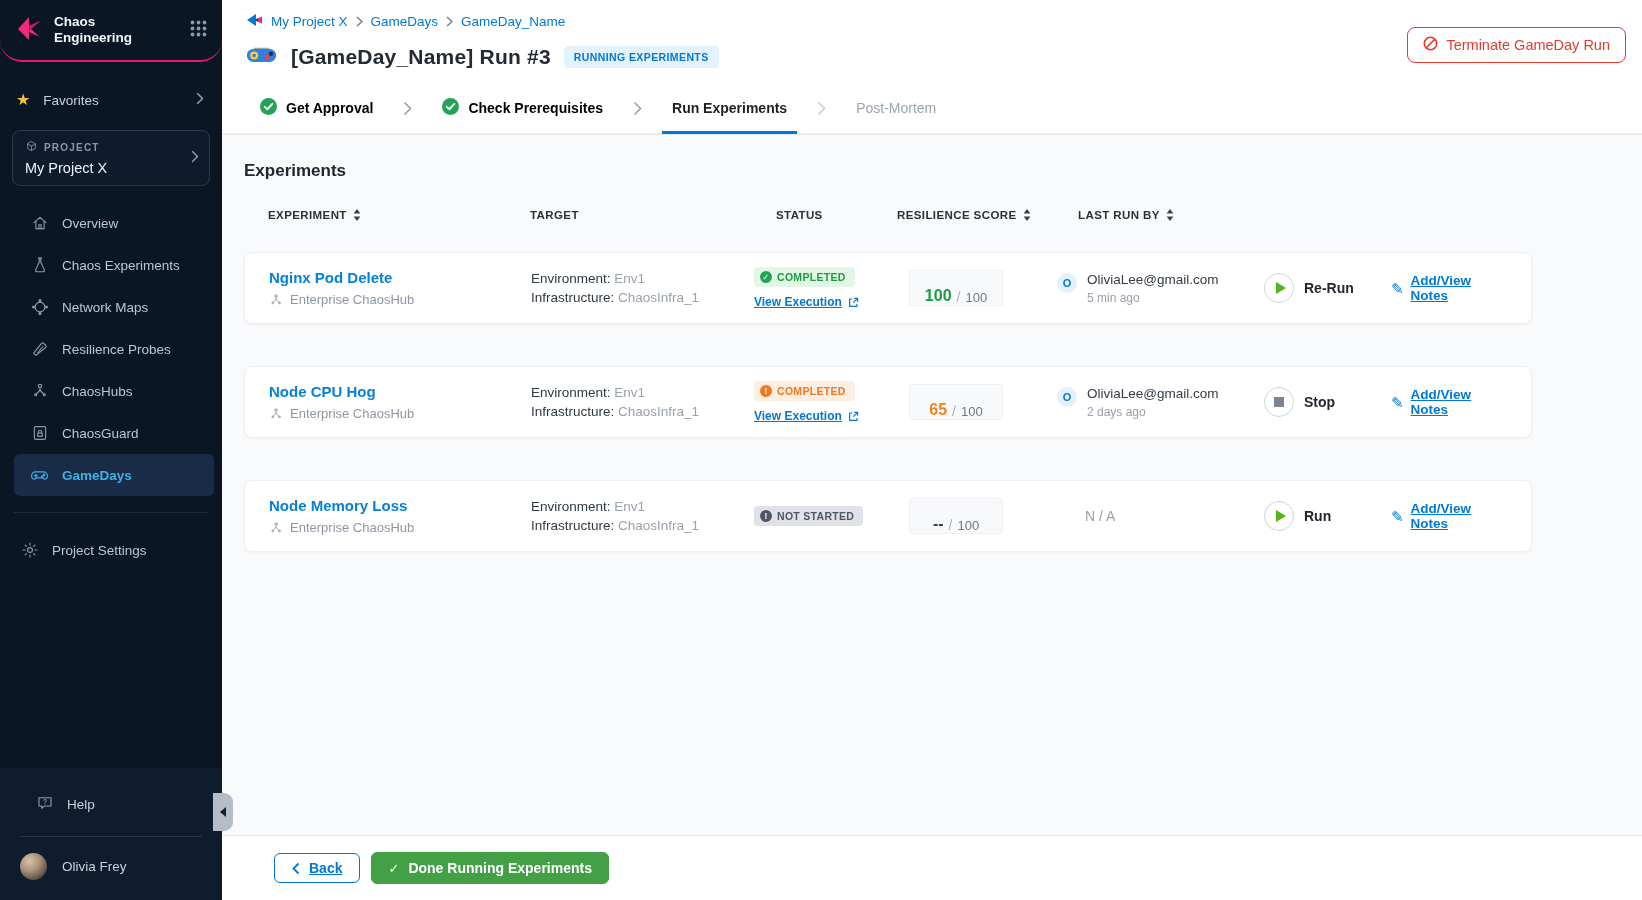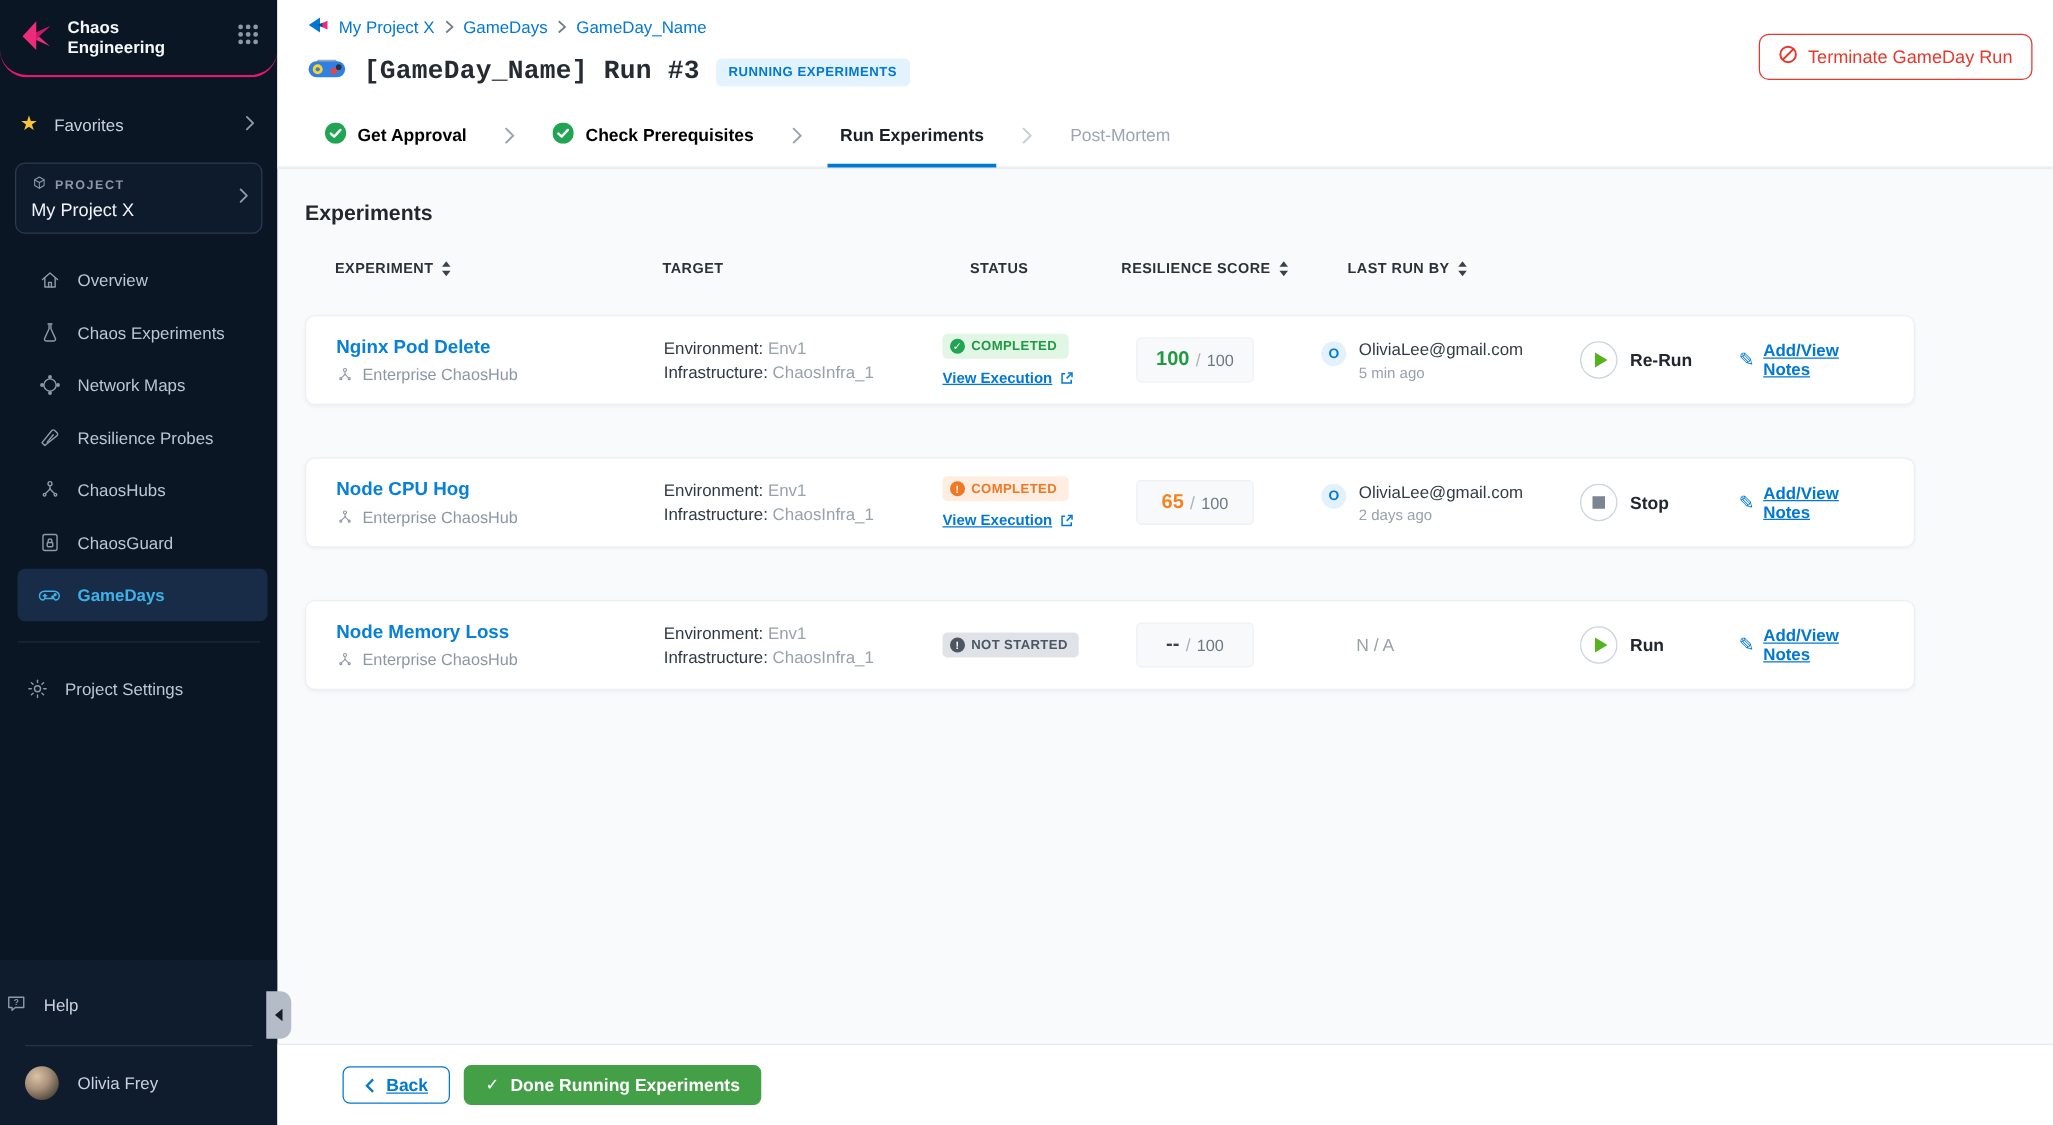--- a/index.html
+++ b/index.html
@@ -20,37 +20,37 @@
   .sb-project { margin:16px 12px 0; border:1px solid #2c3a4f; border-radius:8px; background:#0e1b2d; padding:9px 26px 9px 12px; position:relative; cursor:pointer; }
   .sb-project-label { display:flex; align-items:center; gap:6px; font-size:10px; letter-spacing:1.2px; color:#8d97a5; font-weight:700; }
   .sb-project-name { font-size:14.5px; color:#f0f3f7; margin-top:5px; }
   .sb-project .chev { position:absolute; right:10px; top:50%; transform:translateY(-50%); }
   .sb-nav { margin-top:16px; }
   .sb-item { height:42px; display:flex; align-items:center; gap:13px; padding-left:30px; font-size:13.5px; color:#bcc6d3; cursor:pointer; }
   .sb-item .nicon { width:19px; height:19px; flex:0 0 19px; display:flex; align-items:center; justify-content:center; }
   .sb-item.active { margin:0 8px 0 14px; padding-left:16px; background:#182c47; border-radius:6px; color:#3eb1e8; font-weight:700; }
   .sb-divider { height:1px; background:#1f2b3c; margin:16px 14px; }
   .sb-footer { position:absolute; left:0; right:0; bottom:0; background:#0e1c2e; padding-top:18px; }
-  .sb-help { display:flex; align-items:center; gap:13px; padding-left:4px; height:36px; font-size:13.5px; color:#c9d1dc; cursor:pointer; }
+  .sb-help { display:flex; align-items:center; gap:13px; padding-left:36px; height:36px; font-size:13.5px; color:#c9d1dc; cursor:pointer; }
   .sb-footer-divider { height:1px; background:#26334a; margin:14px 20px 0 20px; }
   .sb-user { display:flex; align-items:center; gap:15px; padding:16px 20px 20px; cursor:pointer; }
   .sb-avatar { width:27px; height:27px; border-radius:50%; background:radial-gradient(circle at 35% 30%, #d9c3a5 0%, #a8907a 40%, #5a4f43 75%, #2c2a28 100%); }
   .sb-user-name { font-size:13.5px; color:#c9d1dc; }
   .collapse-handle { position:absolute; left:213px; top:793px; width:20px; height:38px; background:#b4bcc8; border-radius:0 9px 9px 0; display:flex; align-items:center; justify-content:center; z-index:6; cursor:pointer; }
   .collapse-tri { width:0; height:0; border-right:6px solid #161d27; border-top:5px solid transparent; border-bottom:5px solid transparent; }
   svg.icn { stroke:#8d9aab; fill:none; stroke-width:1.5; stroke-linecap:round; stroke-linejoin:round; }
   .sb-item.active svg.icn { stroke:#3eb1e8; }
   
   .main { flex:1; display:flex; flex-direction:column; background:#f8fafc; position:relative; }
   .mheader { background:#fff; padding:12px 16px 0 24px; position:relative; height:82px; }
   .breadcrumb { display:flex; align-items:center; gap:8px; font-size:13.5px; }
   .crumb { color:#0278d5; cursor:pointer; }
   .crumb-sep { display:flex; align-items:center; }
   .title-row { display:flex; align-items:center; margin-top:13px; }
-  .page-title { font-size:21px; font-weight:800; color:#252b33; margin-left:14px; letter-spacing:.2px;font-family:Liberation Mono, monospace; }
+  .page-title { font-size:21px; font-weight:800; color:#252b33; margin-left:14px; letter-spacing:.2px; }
   .run-badge { margin-left:13px; background:#e3f3fd; color:#0278d5; font-size:10.5px; font-weight:700; letter-spacing:.4px; padding:5px 10px; border-radius:4px; }
   .terminate-btn { position:absolute; right:16px; top:27px; display:flex; align-items:center; gap:8px; background:#fff; border:1px solid #e5392e; color:#e5392e; font-weight:400; font-size:14.5px; padding:8px 15px; border-radius:8px; cursor:pointer; font-family:inherit; }
   
   .stepper { background:#fff; height:53px; display:flex; align-items:stretch; padding-left:34px; border-bottom:1px solid #e2e6eb; box-shadow:0 -1px 0 #eef0f3 inset; }
   .step { display:flex; align-items:center; gap:9px; position:relative; padding:0 4px; font-size:14px; color:#000000; font-weight:600; cursor:pointer; }
   .step.active { font-weight:800; color:#1b2027; }
   .step.active::after { content:""; position:absolute; left:-6px; right:-6px; bottom:0; height:3px; background:#0278d5; }
   .step.upcoming { color:#9aa4b2; font-weight:500; }
   .step-sep { display:flex; align-items:center; padding:0 26px; }
   
@@ -67,21 +67,21 @@
   .exp-hub { display:flex; align-items:center; gap:7px; margin-top:6px; font-size:13px; color:#8d97a3; }
   .target-line { font-size:13.5px; color:#2f3944; line-height:19px; }
   .target-line .tval { color:#98a1ac; }
   .status-cell { display:flex; flex-direction:column; gap:8px; align-items:flex-start; }
   .badge { display:inline-flex; align-items:center; gap:5px; font-size:10.5px; font-weight:700; letter-spacing:.3px; padding:4px 9px 4px 6px; border-radius:4px; }
   .badge .bico { width:12px; height:12px; border-radius:50%; color:#fff; font-size:8.5px; line-height:12px; text-align:center; font-weight:700; }
   .badge.success { background:#e2f6e5; color:#1f9a43; } .badge.success .bico { background:#21a453; }
   .badge.warning { background:#fdeee1; color:#f07723; } .badge.warning .bico { background:#f07723; }
   .badge.neutral { background:#dfe3e8; color:#4e5663; } .badge.neutral .bico { background:#4e5663; }
   .view-exec { display:flex; align-items:center; gap:6px; font-size:12px; font-weight:700; color:#0278d5; cursor:pointer; text-decoration:underline; text-decoration-color:rgba(2,120,213,.0); }
-  .score-box { margin-left:11px; width:94px; height:36px; background:#f8f9fb; border:1px solid #eef0f4; border-radius:4px; display:flex; align-items:center; justify-content:center; gap:5px; }
+  .score-box { margin-left:11px; width:94px; height:36px; background:#f8f9fb; border:1px solid #eef0f4; border-radius:4px; display:flex; align-items:flex-end; justify-content:center; gap:5px; }
   .score-val { font-size:16px; font-weight:700; }
   .score-val.green { color:#1f9a43; } .score-val.orange { color:#f5821f; } .score-val.dark { color:#3a424d; }
   .score-sep { font-size:14px; color:#aab2bc; }
   .score-max { font-size:13px; color:#6e7883; }
   .lastrun-cell { display:flex; align-items:flex-start; gap:10px; }
   .mini-avatar { width:20px; height:20px; border-radius:50%; background:#e3f1fc; color:#0278d5; font-size:11px; font-weight:700; display:flex; align-items:center; justify-content:center; margin-top:1px; }
   .lr-user { font-size:13.5px; color:#333b46; }
   .lr-time { font-size:12px; color:#98a1ac; margin-top:4px; }
   .lr-na { font-size:14px; color:#98a1ac; margin-left:28px; }
   .action-btn { display:flex; align-items:center; gap:10px; cursor:pointer; background:none; border:none; font-family:inherit; padding:0; }

